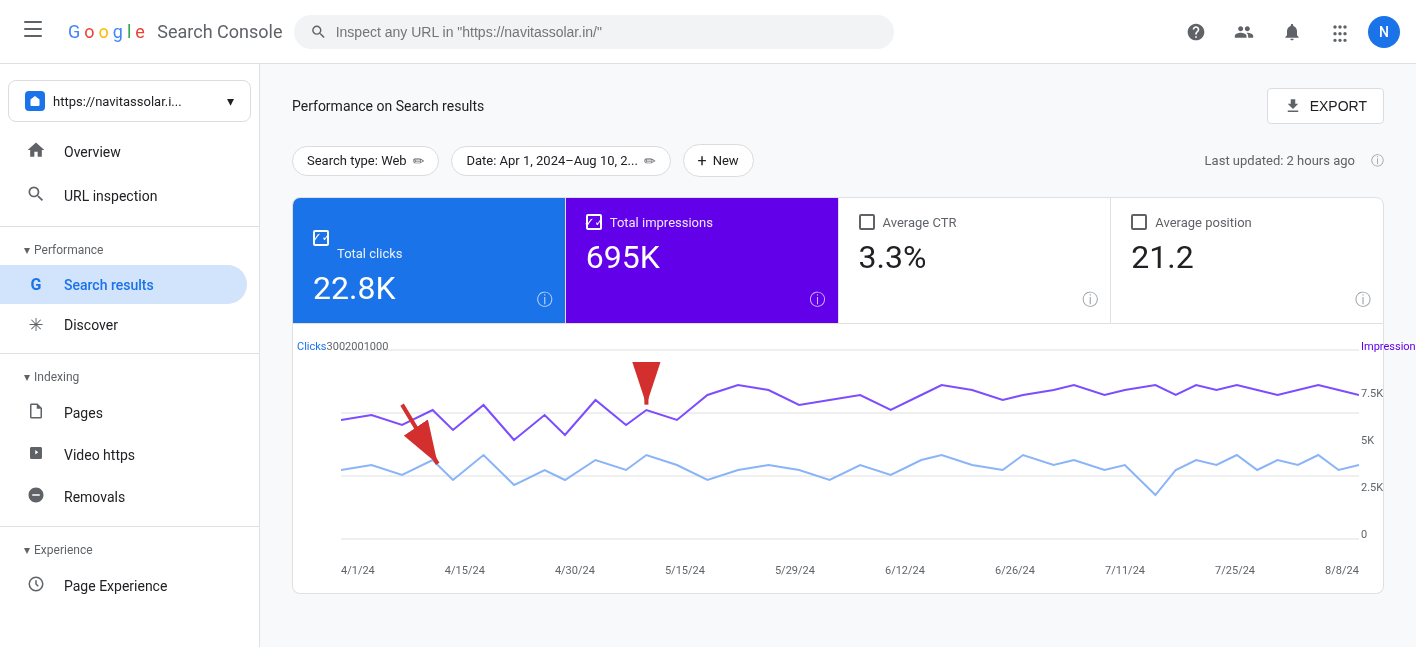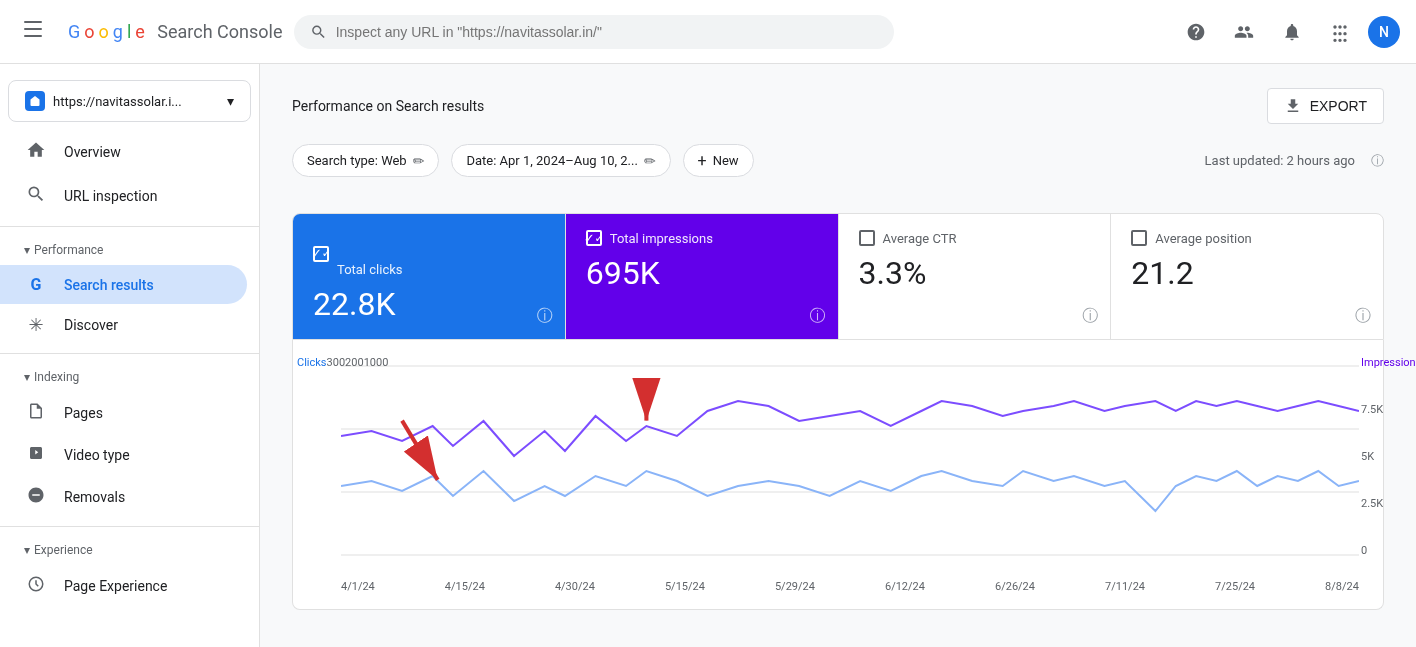--- a/index.html
+++ b/index.html
@@ -34,21 +34,21 @@
     .sidebar-section { padding: 8px 24px; font-size: 12px; color: #5f6368; display: flex; align-items: center; gap: 4px; margin-top: 4px; cursor: pointer; }
     .sidebar-divider { height: 1px; background: #e0e0e0; margin: 8px 0; }
 
     
     .main { flex: 1; overflow-y: auto; padding: 24px 32px; background: #f8f9fa; }
     .page-header { display: flex; align-items: center; justify-content: space-between; margin-bottom: 20px; }
     .page-title { font-size: 14px; font-weight: 400; color: #202124; }
     .export-btn { display: flex; align-items: center; gap: 8px; padding: 8px 16px; border: 1px solid #dadce0; border-radius: 4px; background: #fff; cursor: pointer; font-size: 14px; font-weight: 500; color: #202124; }
 
     
-    .filters { display: flex; gap: 12px; margin-bottom: 36px; }
+    .filters { display: flex; align-items: center; gap: 12px; margin-bottom: 20px; }
     .filter-chip { display: flex; align-items: center; gap: 6px; padding: 6px 14px; border: 1px solid #dadce0; border-radius: 20px; background: #fff; cursor: pointer; font-size: 13px; color: #202124; }
     .filter-chip .edit-icon { font-size: 14px; color: #5f6368; }
     .new-btn { display: flex; align-items: center; gap: 6px; padding: 6px 14px; border: 1px solid #dadce0; border-radius: 20px; background: #fff; cursor: pointer; font-size: 13px; color: #202124; }
     .last-updated { margin-left: auto; font-size: 13px; color: #5f6368; display: flex; align-items: center; gap: 16px; }
 
     
     .metrics-row { display: flex; gap: 0; margin-bottom: 0; border: 1px solid #e0e0e0; border-radius: 8px 8px 0 0; overflow: hidden; background: #fff; }
     .metric-card { flex: 1; padding: 16px 20px; border-right: 1px solid #e0e0e0; cursor: pointer; position: relative; }
     .metric-card:last-child { border-right: none; }
     .metric-card.active-blue { background: #1a73e8; color: #fff; }
@@ -177,21 +177,21 @@
           </svg>
       </span>
       <span>Pages</span>
     </div>
     <div class="sidebar-item">
       <span class="sidebar-item-icon">
         <svg width="18" height="18" viewBox="0 0 24 24" fill="#5f6368">
             <path d="M18 4H6c-1.1 0-2 .9-2 2v12c0 1.1.9 2 2 2h12c1.1 0 2-.9 2-2V6c0-1.1-.9-2-2-2zm-3 7l-4 3V8l4 3z"></path>
           </svg>
       </span>
-      <span>Video type</span>
+      <span>Video https</span>
     </div>
     <div class="sidebar-item">
       <span class="sidebar-item-icon">
         <svg width="18" height="18" viewBox="0 0 24 24" fill="#5f6368">
             <path d="M12 2C6.48 2 2 6.48 2 12s4.48 10 10 10 10-4.48 10-10S17.52 2 12 2zm5 11H7v-2h10v2z"></path>
           </svg>
       </span>
       <span>Removals</span>
     </div>
 

